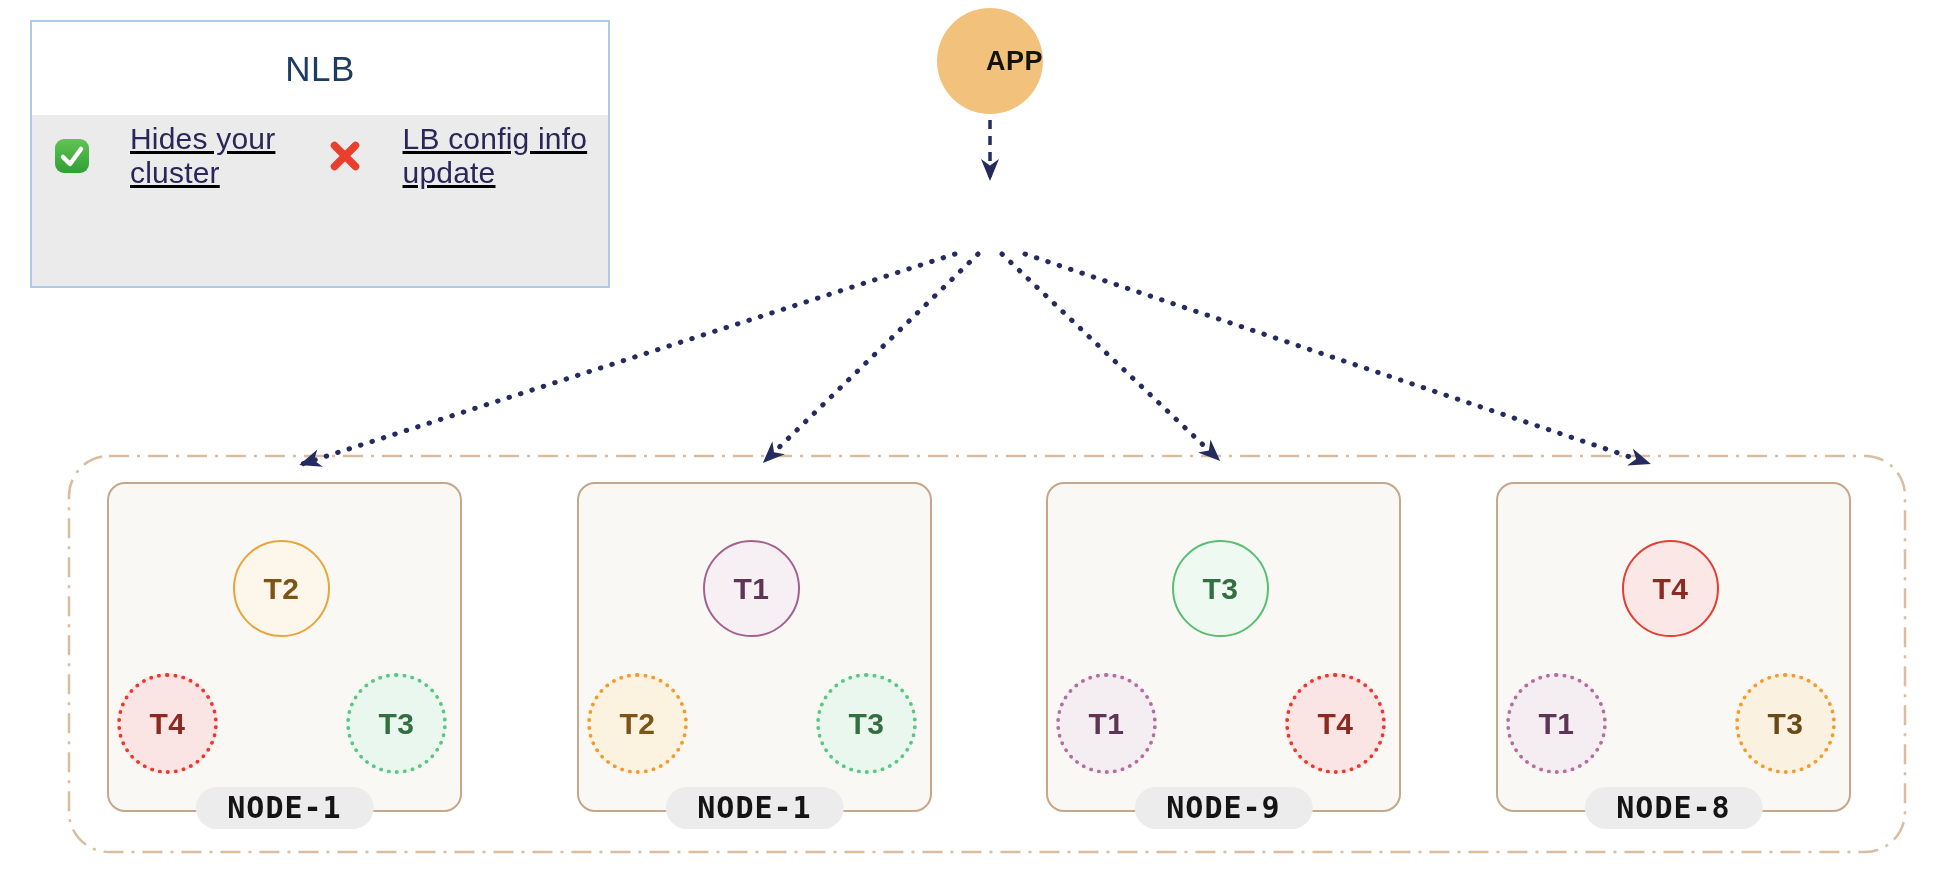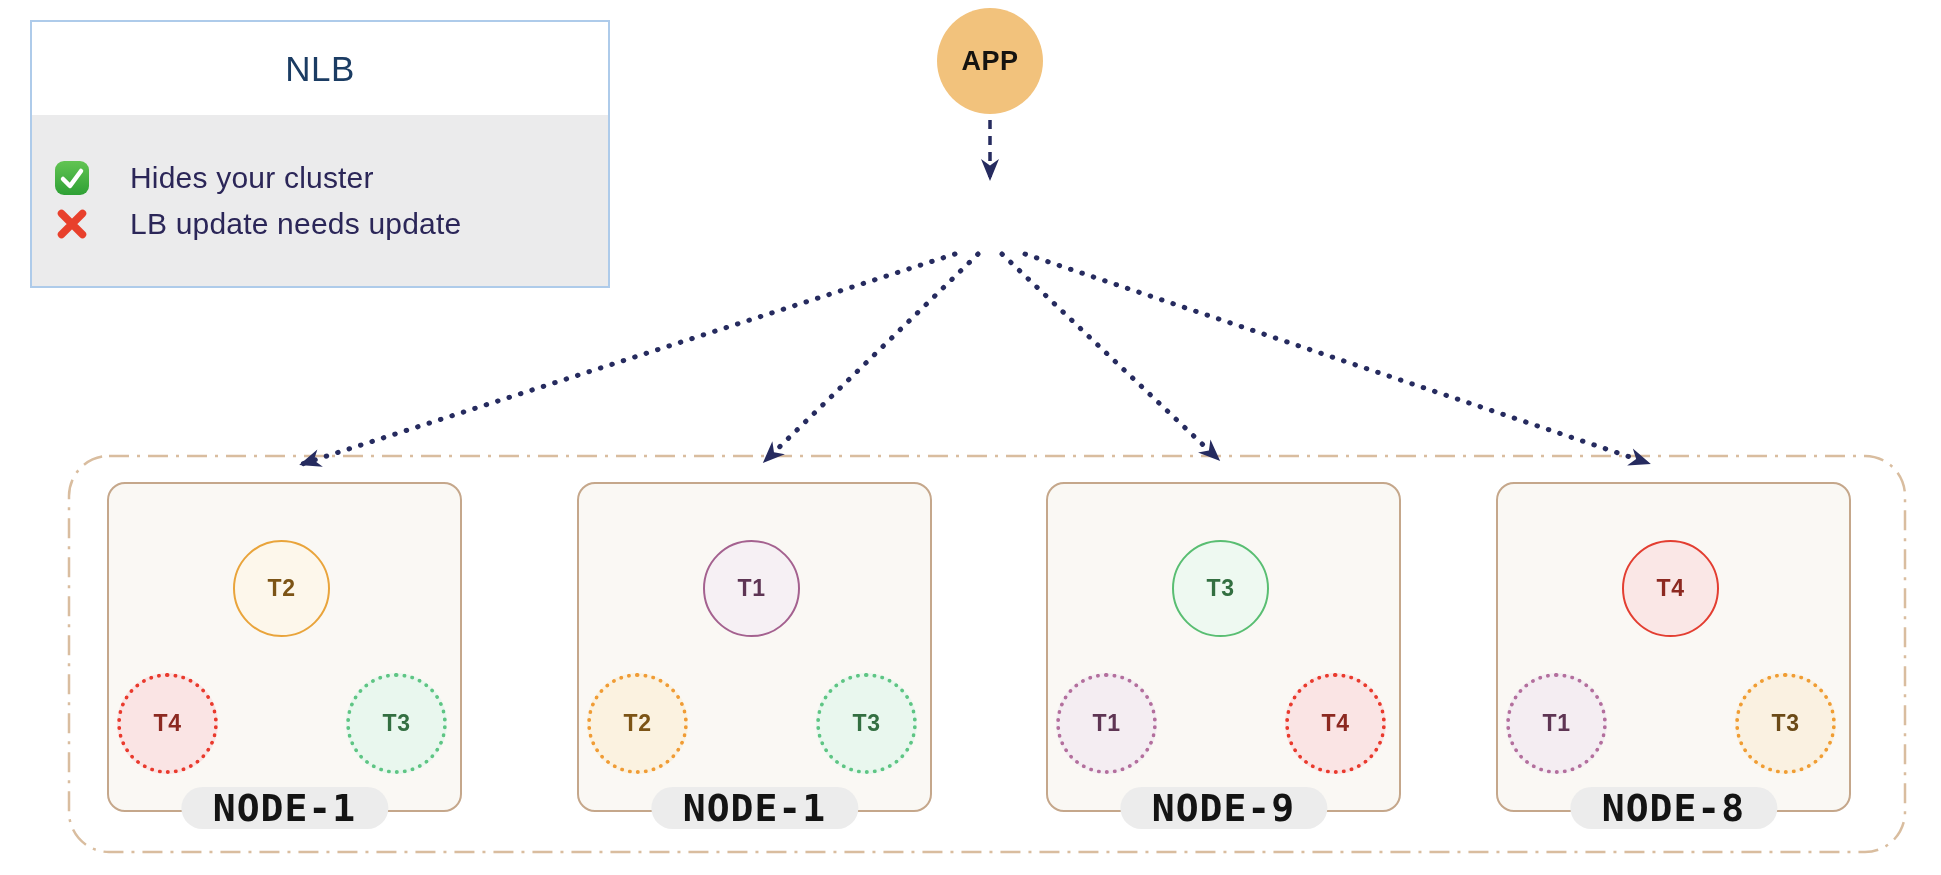--- a/index.html
+++ b/index.html
@@ -6,53 +6,53 @@
   .canvas{position:relative;width:1941px;height:875px;background:#fff;overflow:hidden;
           font-family:"Liberation Sans",sans-serif;}
   .mono{font-family:"DejaVu Sans Mono",monospace;font-weight:bold;}
 
   
   .legend{position:absolute;left:30px;top:20px;width:580px;height:268px;
           border:2px solid var(--legend-border);background:#fff;box-sizing:border-box;z-index:3;}
   .legend-title{height:93px;display:flex;align-items:center;justify-content:center;
           font-size:35px;font-weight:500;letter-spacing:.5px;color:var(--legend-title);}
   .legend-body{position:absolute;left:0;right:0;top:93px;bottom:0;background:var(--legend-body-bg);
-          display:flex;flex-direction:column;justify-content:center;gap:2px;padding:4px 0;}
+          display:flex;justify-content:center;gap:2px;padding:19px 0;text-decoration:underline;}
   .legend-row{display:flex;align-items:center;height:44px;padding-left:22px;}
   .legend-icon{width:36px;height:36px;flex:0 0 36px;display:flex;align-items:center;}
   .legend-text{margin-left:40px;font-size:30px;color:var(--legend-text);letter-spacing:.2px;}
 
   
   .app-node{position:absolute;left:937px;top:8px;width:106px;height:106px;border-radius:50%;
-          display:flex;align-items:center;justify-content:center;z-index:3;
+          display:flex;align-items:center;justify-content:flex-end;z-index:3;
           font-size:27px;font-weight:bold;color:#151310;letter-spacing:.5px;}
   .lb-box{position:absolute;left:808px;top:192px;width:365px;height:59px;border-radius:13px;
           display:flex;align-items:center;justify-content:center;z-index:3;
           color:#fff;font-size:33px;letter-spacing:2px;word-spacing:14px;}
 
   
   .overlay{position:absolute;left:0;top:0;z-index:1;pointer-events:none;}
   .dot-arrow{stroke:var(--arrow);stroke-width:5;fill:none;stroke-dasharray:.5 11.5;stroke-linecap:round;}
   .dash-arrow{stroke:var(--arrow);stroke-width:3.5;fill:none;stroke-dasharray:9 7;}
   .cluster-rect{stroke:var(--cluster-border);stroke-width:2.5;fill:none;stroke-dasharray:20 8 3 8;}
   marker path{fill:var(--arrow);}
 
   
   .node{position:absolute;top:482px;width:355px;height:330px;box-sizing:border-box;
         background:var(--node-fill);border:2px solid var(--node-border);border-radius:18px;z-index:2;}
   .node-1{left:107px;} .node-2{left:577px;} .node-3{left:1046px;} .node-4{left:1496px;}
   .pod{position:absolute;border-radius:50%;box-sizing:border-box;
        display:flex;align-items:center;justify-content:center;
-       font-size:23px;font-weight:700;letter-spacing:.5px;}
+       font-size:30px;font-weight:700;letter-spacing:.5px;}
   .pod-primary{width:97px;height:97px;left:124px;top:56px;}
   .pod-left{width:101px;height:101px;left:8px;top:189px;}
   .pod-right{width:101px;height:101px;left:237px;top:189px;}
   .node-pill{position:absolute;bottom:-19px;left:50%;transform:translateX(-50%);
        height:42px;line-height:42px;padding:0 32px;border-radius:21px;white-space:nowrap;
-       background:var(--pill-bg);color:#141414;font-size:38px;letter-spacing:1px;z-index:4;}
+       background:var(--pill-bg);color:#141414;font-size:30px;letter-spacing:1px;z-index:4;}
 </style>
 </head>
 <body>
 
 <div class="canvas">
 
   <div class="legend">
     <div class="legend-title">NLB</div>
     <div class="legend-body">
       <div class="legend-row">
@@ -69,21 +69,21 @@
             </svg>
           </span>
         <span class="legend-text">Hides your cluster</span>
       </div>
       <div class="legend-row">
         <span class="legend-icon">
             <svg width="36" height="36" viewBox="0 0 36 36">
               <path d="M7.5,7.5 L28.5,28.5 M28.5,7.5 L7.5,28.5" stroke="#E8402C" stroke-width="7.5" stroke-linecap="round"></path>
             </svg>
           </span>
-        <span class="legend-text">LB update needs update</span>
+        <span class="legend-text">LB config info update</span>
       </div>
     </div>
   </div>
 
   <div class="app-node" style="background: rgb(242, 194, 124);">
     <span>APP</span>
   </div>
 
   <svg class="overlay" width="1941" height="875" viewBox="0 0 1941 875">
     <defs>

